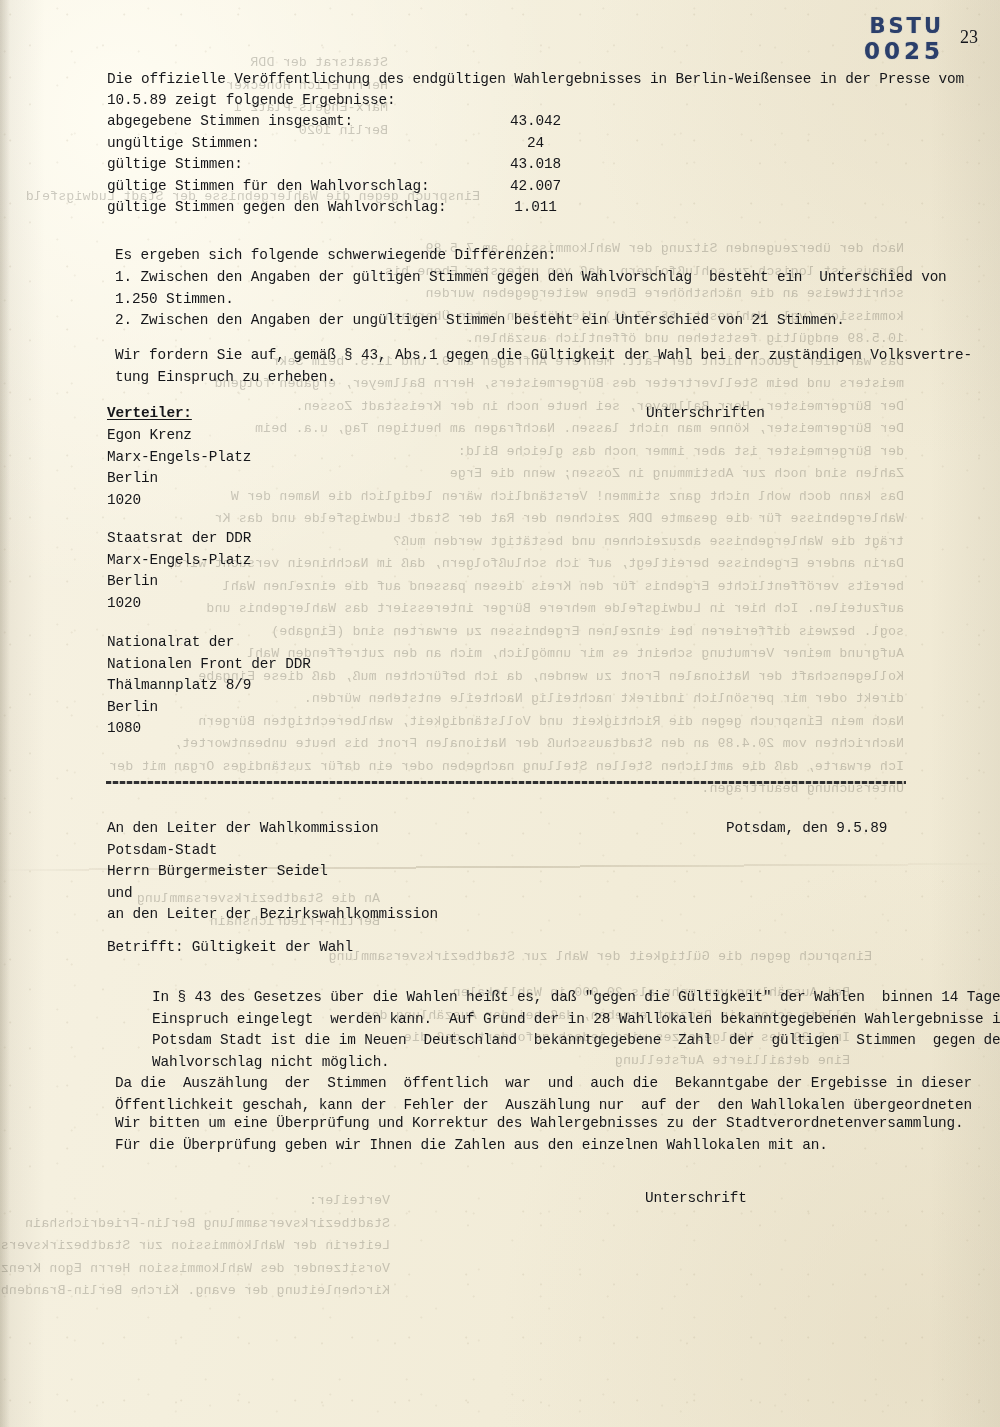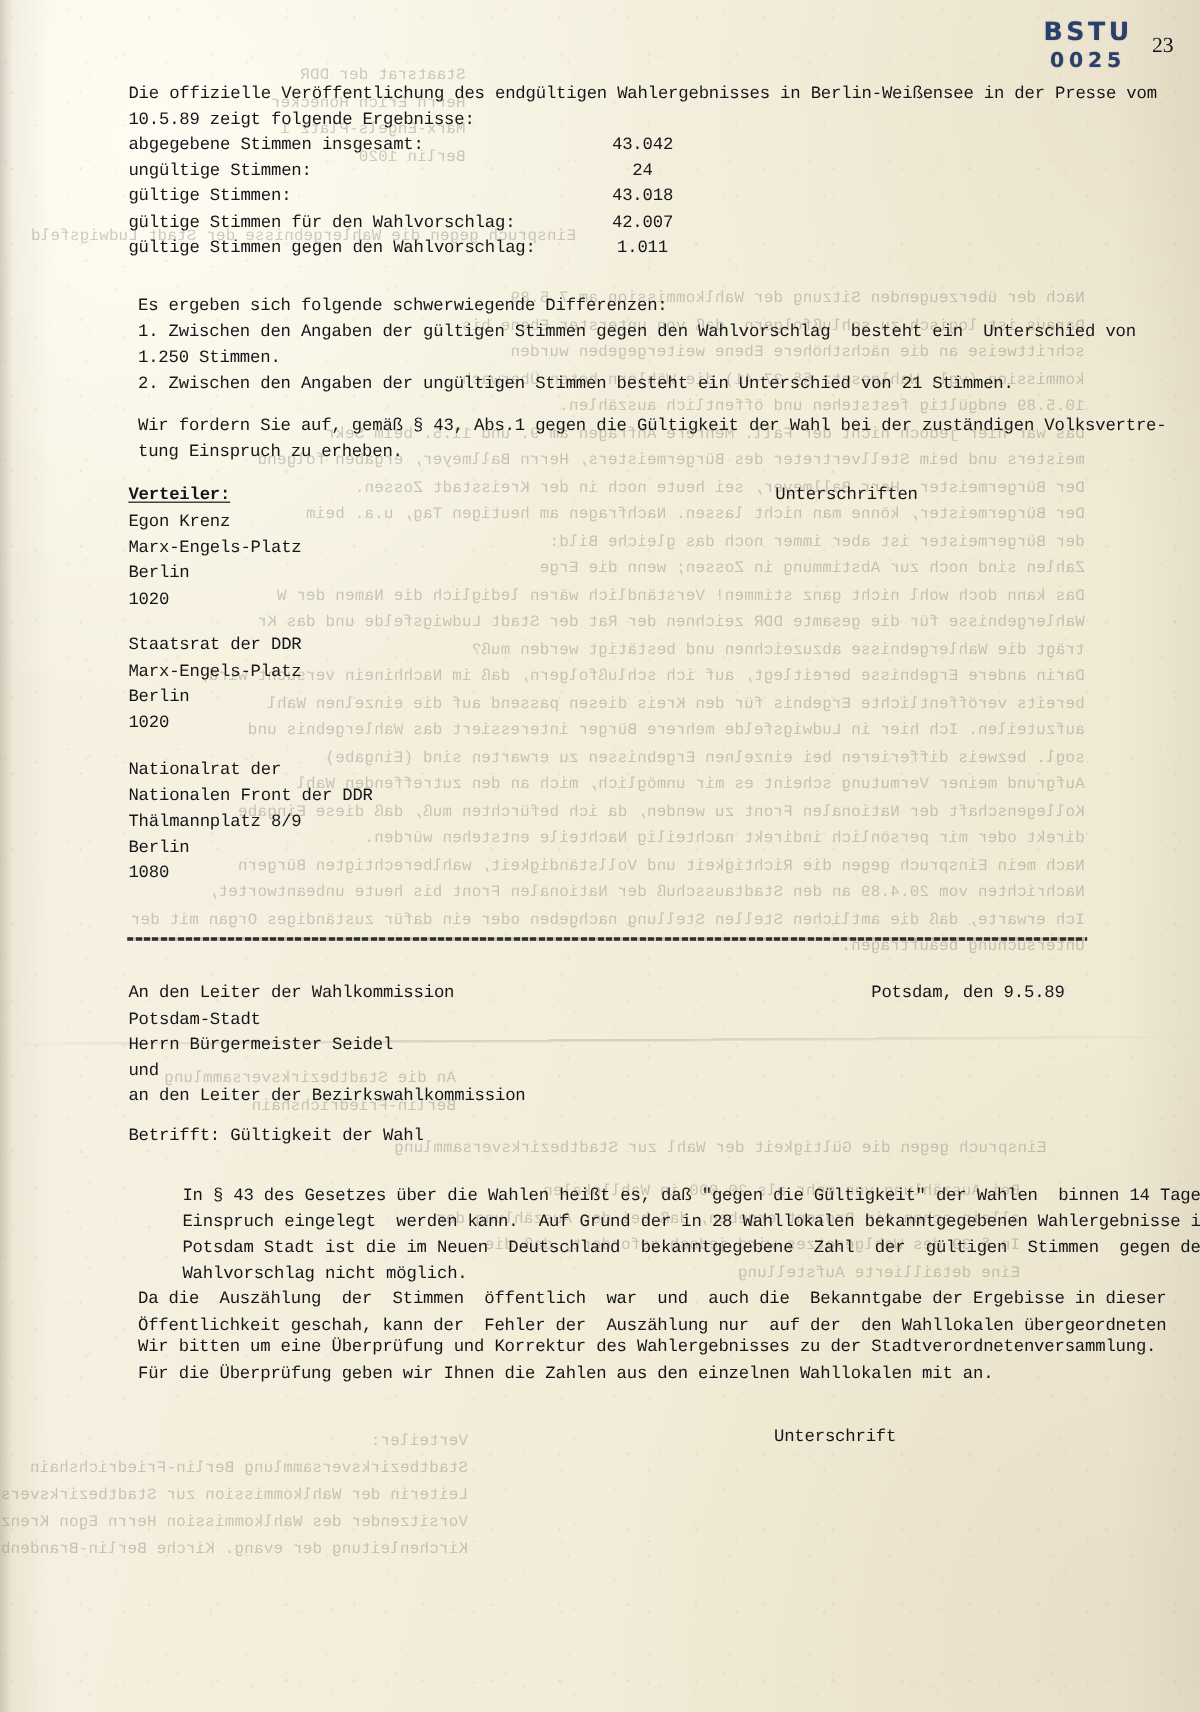--- a/index.html
+++ b/index.html
@@ -156,21 +156,21 @@
     z-index: 7;
     text-align: center;
     font-family: "DejaVu Sans", sans-serif;
     font-weight: 700;
     color: #2b3f6b;
     letter-spacing: 3px;
     line-height: 25px;
     text-shadow: 0 0 1px rgba(43,63,107,0.5);
   }
   #bstu-stamp .l1 { font-size: 21px; text-align: right; }
-  #bstu-stamp .l2 { font-size: 17px; letter-spacing: 4px; }
+  #bstu-stamp .l2 { font-size: 23px; letter-spacing: 4px; }
   #page-number {
     position: absolute;
     right: 22px;
     top: 27px;
     z-index: 7;
     font-family: "Liberation Serif", serif;
     font-size: 18px;
     color: #14161c;
   }
 

